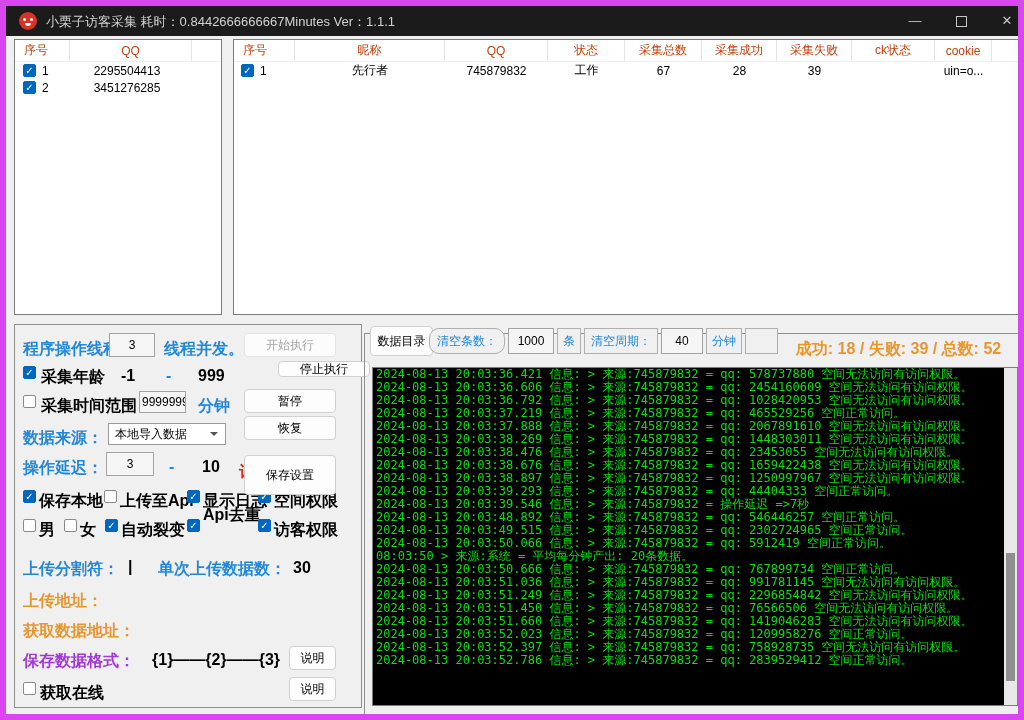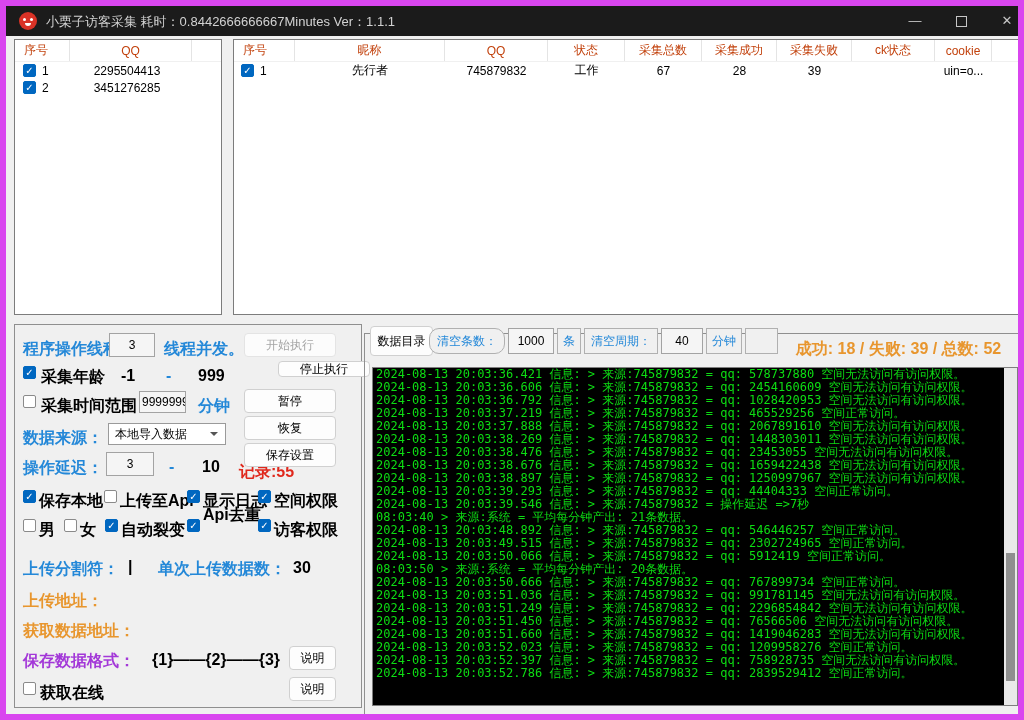--- a/index.html
+++ b/index.html
@@ -164,21 +164,21 @@
   <div class="btn" style="left:283px;top:640px;width:47px;height:24px;">说明</div>
 
   <span class="cb" style="position:absolute;left:17px;top:676px;"></span>
   <div class="t" style="left:34px;top:677px;">获取在线</div>
   <div class="btn" style="left:283px;top:671px;width:47px;height:24px;">说明</div>
 
   <div class="btn disabled" style="left:238px;top:327px;width:92px;height:24px;">开始执行</div>
   <div class="btn" style="left:228px;top:355px;width:92px;height:16px;margin-left:44px;">停止执行</div>
   <div class="btn" style="left:238px;top:383px;width:92px;height:24px;">暂停</div>
   <div class="btn" style="left:238px;top:410px;width:92px;height:24px;">恢复</div>
-  <div class="btn" style="left:238px;top:437px;width:92px;height:24px;">保存设置</div>
+  <div class="btn" style="left:238px;top:449px;width:92px;height:40px;">保存设置</div>
 
   <div class="group" style="left:358px;top:327px;width:659px;height:381px;"></div>
 
   <div class="btn" style="left:364px;top:320px;width:63px;height:30px;">数据目录</div>
   <div class="lbox blue" style="left:423px;top:322px;width:76px;height:26px;border-radius:10px;">清空条数：</div>
   <div class="edit" style="left:502px;top:322px;width:46px;height:26px;">1000</div>
   <div class="lbox blue" style="left:551px;top:322px;width:24px;height:26px;">条</div>
   <div class="lbox blue" style="left:578px;top:322px;width:74px;height:26px;">清空周期：</div>
   <div class="edit" style="left:655px;top:322px;width:42px;height:26px;">40</div>
   <div class="lbox blue" style="left:700px;top:322px;width:36px;height:26px;">分钟</div>
@@ -190,21 +190,20 @@
     <div class="logline">2024-08-13 20:03:36.606 信息: &gt; 来源:745879832 = qq: 2454160609 空间无法访问有访问权限。</div>
     <div class="logline">2024-08-13 20:03:36.792 信息: &gt; 来源:745879832 = qq: 1028420953 空间无法访问有访问权限。</div>
     <div class="logline">2024-08-13 20:03:37.219 信息: &gt; 来源:745879832 = qq: 465529256 空间正常访问。</div>
     <div class="logline">2024-08-13 20:03:37.888 信息: &gt; 来源:745879832 = qq: 2067891610 空间无法访问有访问权限。</div>
     <div class="logline">2024-08-13 20:03:38.269 信息: &gt; 来源:745879832 = qq: 1448303011 空间无法访问有访问权限。</div>
     <div class="logline">2024-08-13 20:03:38.476 信息: &gt; 来源:745879832 = qq: 23453055 空间无法访问有访问权限。</div>
     <div class="logline">2024-08-13 20:03:38.676 信息: &gt; 来源:745879832 = qq: 1659422438 空间无法访问有访问权限。</div>
     <div class="logline">2024-08-13 20:03:38.897 信息: &gt; 来源:745879832 = qq: 1250997967 空间无法访问有访问权限。</div>
     <div class="logline">2024-08-13 20:03:39.293 信息: &gt; 来源:745879832 = qq: 44404333 空间正常访问。</div>
     <div class="logline">2024-08-13 20:03:39.546 信息: &gt; 来源:745879832 = 操作延迟 =&gt;7秒</div>
-    <div class="logline">08:03:40 &gt; 来源:系统 = 平均每分钟产出: 21条数据。</div>
     <div class="logline">2024-08-13 20:03:48.892 信息: &gt; 来源:745879832 = qq: 546446257 空间正常访问。</div>
     <div class="logline">2024-08-13 20:03:49.515 信息: &gt; 来源:745879832 = qq: 2302724965 空间正常访问。</div>
     <div class="logline">2024-08-13 20:03:50.066 信息: &gt; 来源:745879832 = qq: 5912419 空间正常访问。</div>
     <div class="logline">08:03:50 &gt; 来源:系统 = 平均每分钟产出: 20条数据。</div>
     <div class="logline">2024-08-13 20:03:50.666 信息: &gt; 来源:745879832 = qq: 767899734 空间正常访问。</div>
     <div class="logline">2024-08-13 20:03:51.036 信息: &gt; 来源:745879832 = qq: 991781145 空间无法访问有访问权限。</div>
     <div class="logline">2024-08-13 20:03:51.249 信息: &gt; 来源:745879832 = qq: 2296854842 空间无法访问有访问权限。</div>
     <div class="logline">2024-08-13 20:03:51.450 信息: &gt; 来源:745879832 = qq: 76566506 空间无法访问有访问权限。</div>
     <div class="logline">2024-08-13 20:03:51.660 信息: &gt; 来源:745879832 = qq: 1419046283 空间无法访问有访问权限。</div>
     <div class="logline">2024-08-13 20:03:52.023 信息: &gt; 来源:745879832 = qq: 1209958276 空间正常访问。</div>

